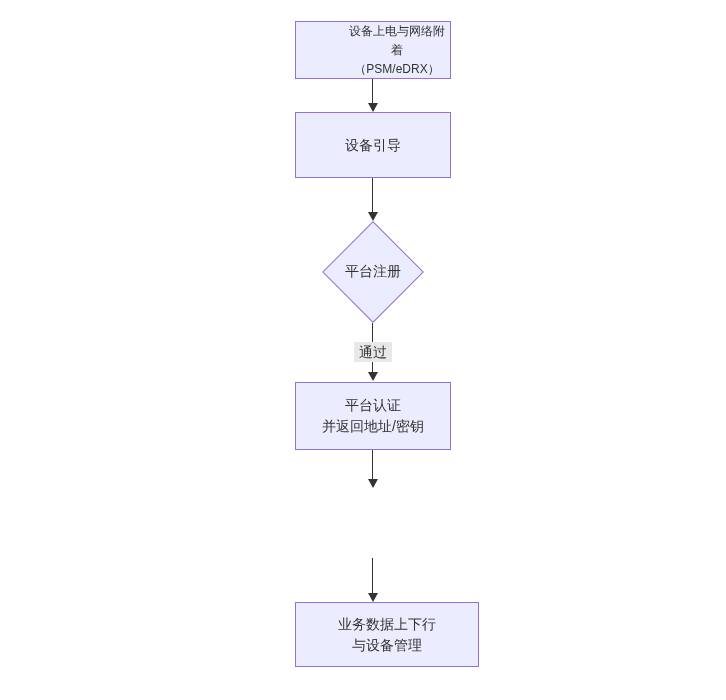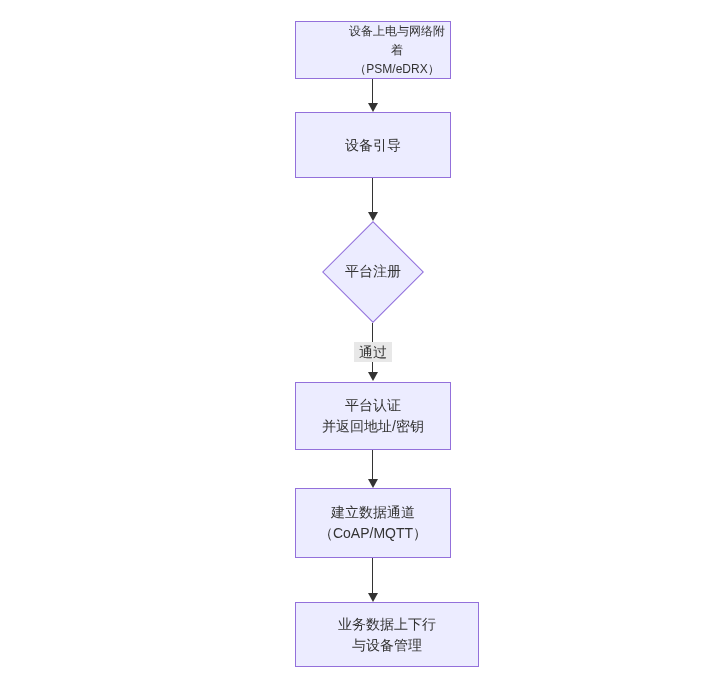--- a/index.html
+++ b/index.html
@@ -89,24 +89,20 @@
   <div class="arrow-head" style="left:368px; top:372px;"></div>
 
   <div class="node" style="left:295px; top:382px; width:156px; height:68px;">
     <span>平台认证</span>
     <span>并返回地址/密钥</span>
   </div>
 
   <div class="edge-line" style="left:372px; top:450px; height:29px;"></div>
   <div class="arrow-head" style="left:368px; top:479px;"></div>
 
-  <div class="node" style="left:295px; top:488px; width:156px; height:70px;">
-    <span>建立数据通道</span>
-    <span>（CoAP/MQTT）</span>
-  </div>
 
   <div class="edge-line" style="left:372px; top:558px; height:35px;"></div>
   <div class="arrow-head" style="left:368px; top:593px;"></div>
 
   <div class="node" style="left:295px; top:602px; width:184px; height:65px;">
     <span>业务数据上下行</span>
     <span>与设备管理</span>
   </div>
 
 </div>

